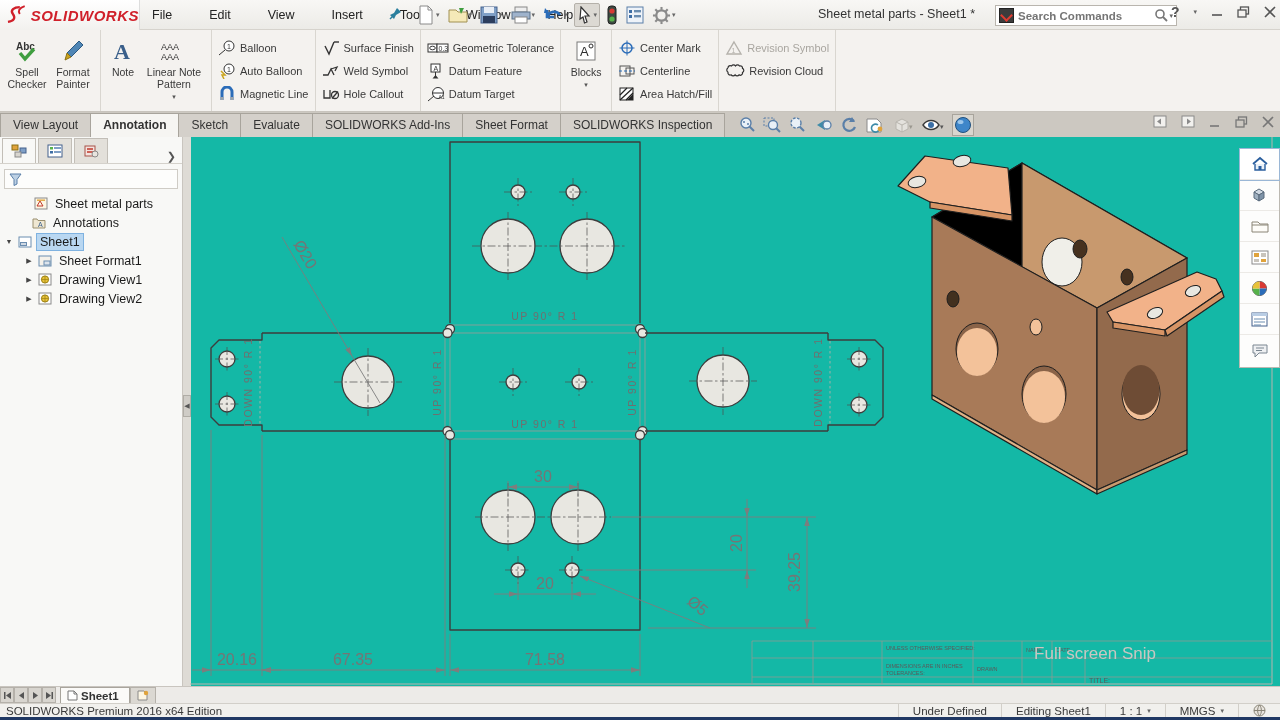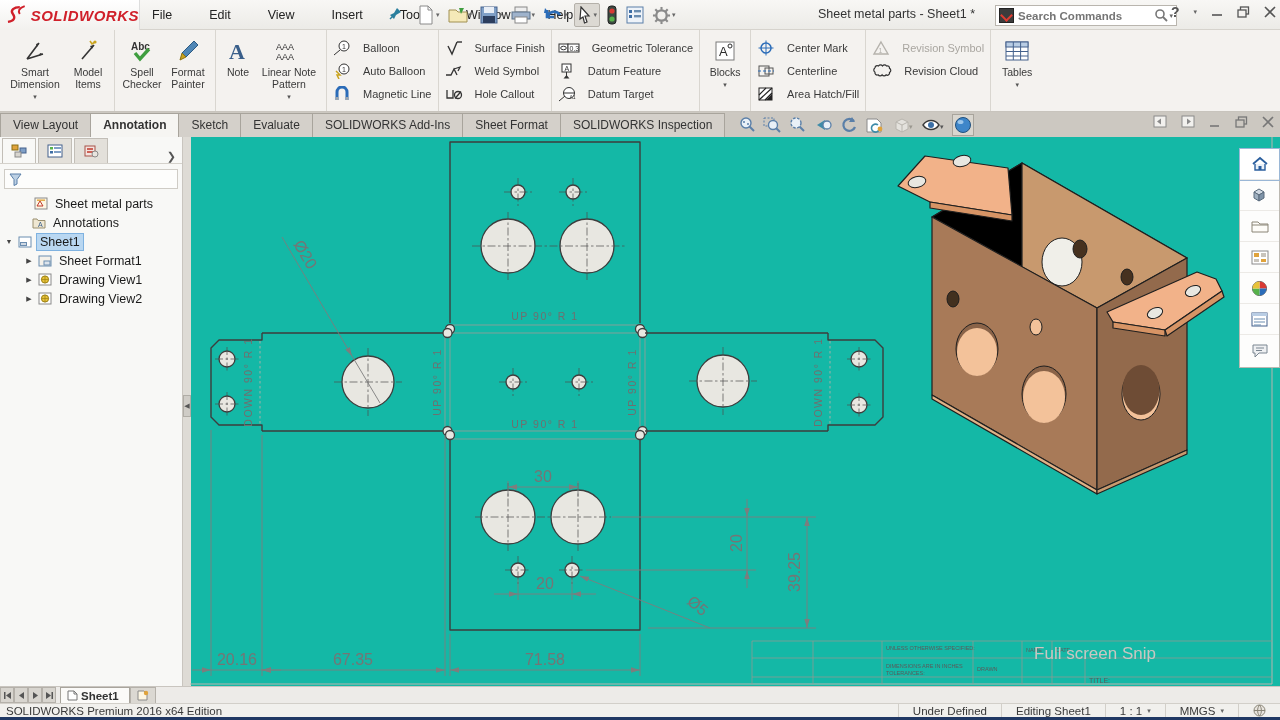--- a/index.html
+++ b/index.html
@@ -26,21 +26,21 @@
   .sw-badge { width:15px; height:15px; background:#3c3c3c; border:1px solid #222; margin-right:4px; position:relative; }
   .sw-badge::after { content:""; position:absolute; left:2px; top:2px; width:7px; height:7px; border-left:2px solid #e03c31; border-bottom:2px solid #e03c31; transform:rotate(-45deg); }
   .win-ctrls { position:absolute; right:4px; top:4px; display:flex; align-items:center; gap:14px; }
 
   
   .ribbon { position:absolute; left:0; top:30px; width:1280px; height:82px; background:#f4f2ef; border-bottom:1px solid #c8c4bd; display:flex; align-items:stretch; }
   .rgroup { display:flex; align-items:stretch; padding:3px 4px; border-right:1px solid #d9d6d0; }
   .bigbtn { width:52px; display:flex; flex-direction:column; align-items:center; justify-content:flex-start; padding-top:5px; gap:2px; font-size:10.5px; color:#3a3a3a; text-align:center; line-height:1.15; }
   .bigbtn .ricon { height:26px; display:flex; align-items:center; justify-content:center; }
   .smallcol { display:flex; flex-direction:column; justify-content:space-between; padding:4px 2px; }
-  .smallbtn { display:flex; align-items:center; gap:12px; font-size:11px; color:#3a3a3a; height:21px; white-space:nowrap; }
+  .smallbtn { display:flex; align-items:center; gap:4px; font-size:11px; color:#3a3a3a; height:21px; white-space:nowrap; }
   .smallbtn.disabled { color:#a9a6a0; }
   .dropmark { font-size:7px; color:#555; margin-top:1px; }
 
   
   .tabrow { position:absolute; left:0; top:112px; width:1280px; height:25px; background:#ccc8c1; display:flex; align-items:flex-end; }
   .ctab { height:24px; padding:4px 12px; font-size:12px; background:#d4d0ca; border:1px solid #a8a49c; border-bottom:none; margin-right:-1px; color:#333; }
   .ctab.active { background:#f6f5f2; font-weight:bold; }
   .hud { display:flex; align-items:center; gap:7px; margin-left:14px; height:24px; }
   .hud-btn { display:flex; align-items:center; }
   .hud-btn.pressed { background:#d9d6cf; border:1px solid #a8a49c; padding:1px; }
@@ -220,43 +220,20 @@
           <rect x="1" y="4" width="8" height="7" fill="#f4f2ef" stroke="#555" stroke-width="1.3"></rect>
         </svg>
       <svg width="12" height="12" viewBox="0 0 12 12">
           <path d="M1 1 L11 11 M11 1 L1 11" stroke="#555" stroke-width="1.6"></path>
         </svg>
     </div>
   </div>
 
   <div class="ribbon">
     <div class="rgroup">
-      <div class="bigbtn" style="width:62px;">
-        <span class="ricon">
-          <svg width="24" height="24" viewBox="0 0 24 24">
-              <path d="M4 20 L16 4 M4 20 L20 15" stroke="#333" stroke-width="1.6" fill="none"></path>
-              <path d="M16 4 l-3 1 l1 3 Z M20 15 l-3 -1 l-1 3 Z" fill="#333"></path>
-            </svg>
-        </span>
-        <span>Smart Dimension</span>
-          <span class="dropmark">▾</span>
-      </div>
-      <div class="bigbtn" style="width:44px;">
-        <span class="ricon">
-          <svg width="24" height="24" viewBox="0 0 24 24">
-              <path d="M6 20 L18 6" stroke="#333" stroke-width="1.6"></path>
-              <path d="M18 6 l-4 1 l2 3 Z" fill="#333"></path>
-              <path d="M14 2 l2 3 l3 -2" stroke="#caa41e" stroke-width="1.6" fill="none"></path>
-              <circle cx="19" cy="3" r="1.6" fill="#caa41e"></circle>
-            </svg>
-        </span>
-        <span>Model Items</span>
-      </div>
-    </div>
-    <div class="rgroup">
       <div class="bigbtn" style="width:46px;">
         <span class="ricon">
           <svg width="26" height="24" viewBox="0 0 26 24">
               <text x="2" y="11" font-size="10" font-weight="bold" fill="#333" font-family="Liberation Sans">Abc</text>
               <path d="M6 14 L11 20 L20 10" stroke="#3f9e3f" stroke-width="3.4" fill="none"></path>
             </svg>
         </span>
         <span>Spell Checker</span>
       </div>
       <div class="bigbtn" style="width:46px;">
@@ -425,36 +402,20 @@
         </div>
         <div class="smallbtn">
           <svg width="20" height="16" viewBox="0 0 20 16">
               <path d="M3 5 a2.2 2.2 0 0 1 3.5 -2 a2.4 2.4 0 0 1 4 0 a2.4 2.4 0 0 1 4 0 a2.2 2.2 0 0 1 3 2.4 a2.2 2.2 0 0 1 0 4 a2.2 2.2 0 0 1 -3.4 2.4 a2.4 2.4 0 0 1 -4 0 a2.4 2.4 0 0 1 -4 0 a2.2 2.2 0 0 1 -3.1 -2.6 a2.4 2.4 0 0 1 0 -4.2" fill="none" stroke="#333" stroke-width="1.2"></path>
             </svg>
           <span>Revision Cloud</span>
         </div>
         <div class="smallbtn" style="visibility:hidden;">
             <span>.</span>
           </div>
-      </div>
-    </div>
-    <div class="rgroup" style="border-right:none;">
-      <div class="bigbtn" style="width:44px;">
-        <span class="ricon">
-          <svg width="26" height="24" viewBox="0 0 26 24">
-              <rect x="2" y="3" width="22" height="18" fill="#fff" stroke="#44618c"></rect>
-              <rect x="2" y="3" width="22" height="5" fill="#b9cde4" stroke="#44618c"></rect>
-              <line x1="9.3" y1="3" x2="9.3" y2="21" stroke="#44618c"></line>
-              <line x1="16.6" y1="3" x2="16.6" y2="21" stroke="#44618c"></line>
-              <line x1="2" y1="12.5" x2="24" y2="12.5" stroke="#44618c"></line>
-              <line x1="2" y1="17" x2="24" y2="17" stroke="#44618c"></line>
-            </svg>
-        </span>
-        <span>Tables</span>
-          <span class="dropmark">▾</span>
       </div>
     </div>
   </div>
 
   <div class="tabrow">
     <div class="ctab">View Layout</div>
     <div class="ctab active">Annotation</div>
     <div class="ctab">Sketch</div>
     <div class="ctab">Evaluate</div>
     <div class="ctab">SOLIDWORKS Add-Ins</div>

